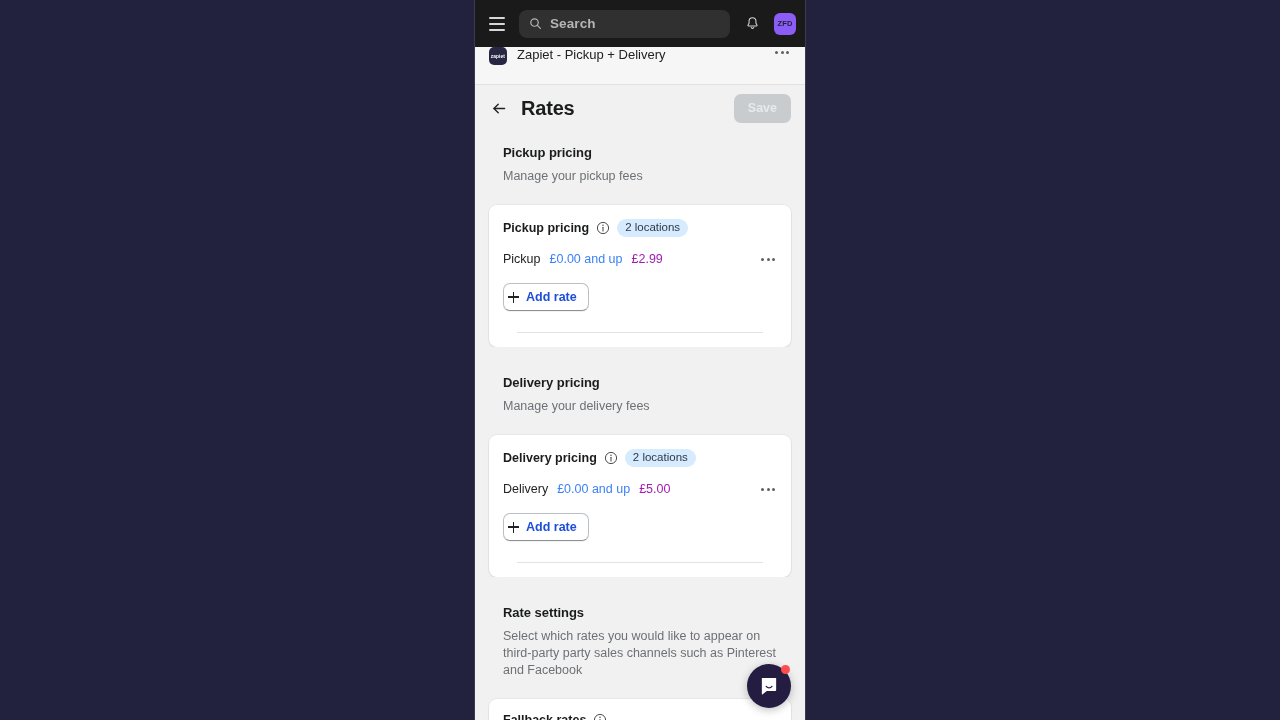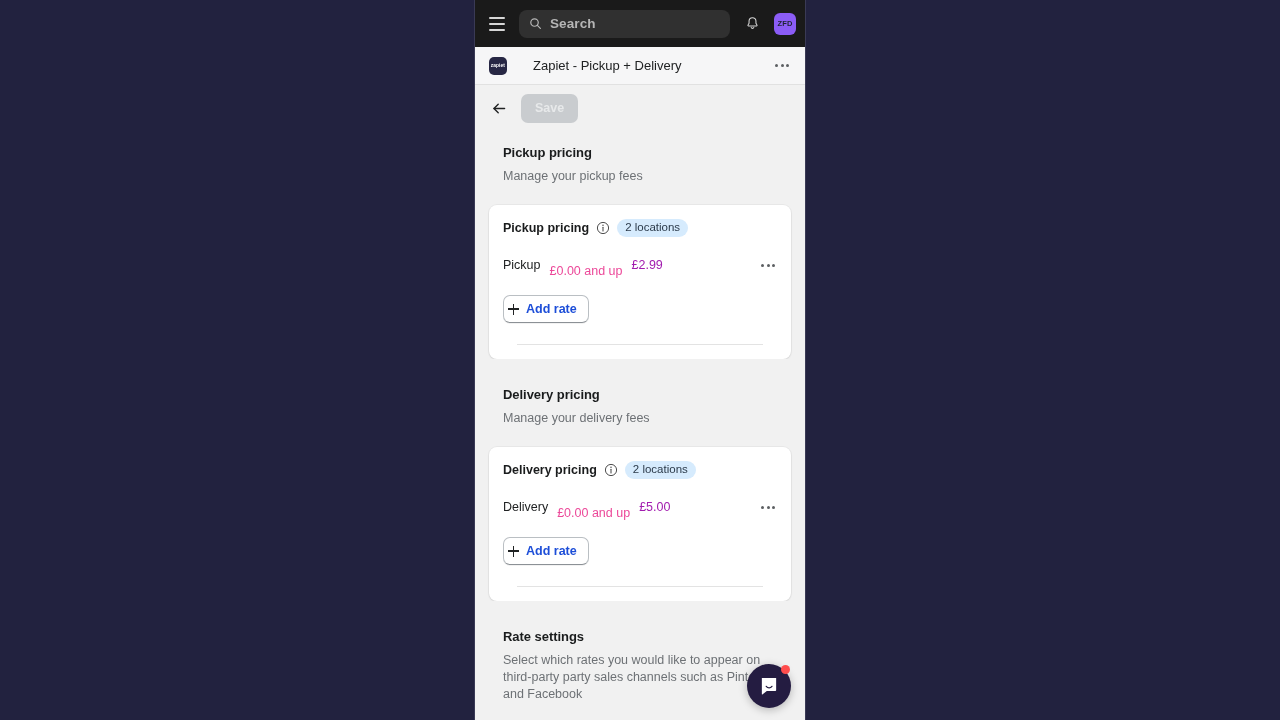--- a/index.html
+++ b/index.html
@@ -86,23 +86,23 @@
     cursor: pointer;
     flex: 0 0 auto;
   }
 
   
   .appbar {
     height: 38px;
     background: #f6f6f7;
     border-bottom: 1px solid #e1e1e1;
     display: flex;
-    align-items: center;
+    align-items: flex-start;
     padding: 0 14px;
-    gap: 26px;
+    gap: 10px;
   }
   .app-icon {
     width: 18px; height: 18px;
     background: #272744;
     border-radius: 5px;
     display: flex; align-items: center; justify-content: center;
     flex: 0 0 auto;
   }
   .app-icon span {
     font-size: 4.6px; color: #fff; font-weight: 700;
@@ -202,21 +202,21 @@
     padding: 2px 8px 3px 8px;
     line-height: 13px;
     white-space: nowrap;
   }
 
   .rate-row {
     display: flex; align-items: center; gap: 9px;
     margin-bottom: 17px;
   }
   .rate-name { font-size: 12.5px; color: #202223; }
-  .rate-cond { font-size: 12.5px; color: #ec4899; margin-top: 12px; }
+  .rate-cond { font-size: 12.5px; color: #3b82f6; }
   .rate-price { font-size: 12.5px; color: #a21caf; }
   .rate-row .spacer { flex: 1 1 auto; }
 
   .addrate {
     display: inline-flex; align-items: center; gap: 7px;
     background: #fff;
     border: 1px solid #babfc3;
     border-bottom-color: #8c9196;
     border-radius: 7px;
     padding: 6px 11px 6px 4px;
@@ -305,20 +305,21 @@
       </div>
     </div>
 
     <div class="pagehead">
       <div class="backbtn">
         <svg width="17" height="17" viewBox="0 0 20 20">
           <line x1="3.5" y1="10" x2="16" y2="10" stroke="#202223" stroke-width="1.6" stroke-linecap="round"></line>
           <polyline points="8.5,5 3.5,10 8.5,15" fill="none" stroke="#202223" stroke-width="1.6" stroke-linecap="round" stroke-linejoin="round"></polyline>
         </svg>
       </div>
+      <div class="pagetitle">Rates</div>
       <button class="savebtn">Save</button>
     </div>
 
     <div class="scrollbody">
 
       <div class="section-head">
         <h2>Pickup pricing</h2>
         <p>Manage your pickup fees</p>
       </div>
       <div class="card">

